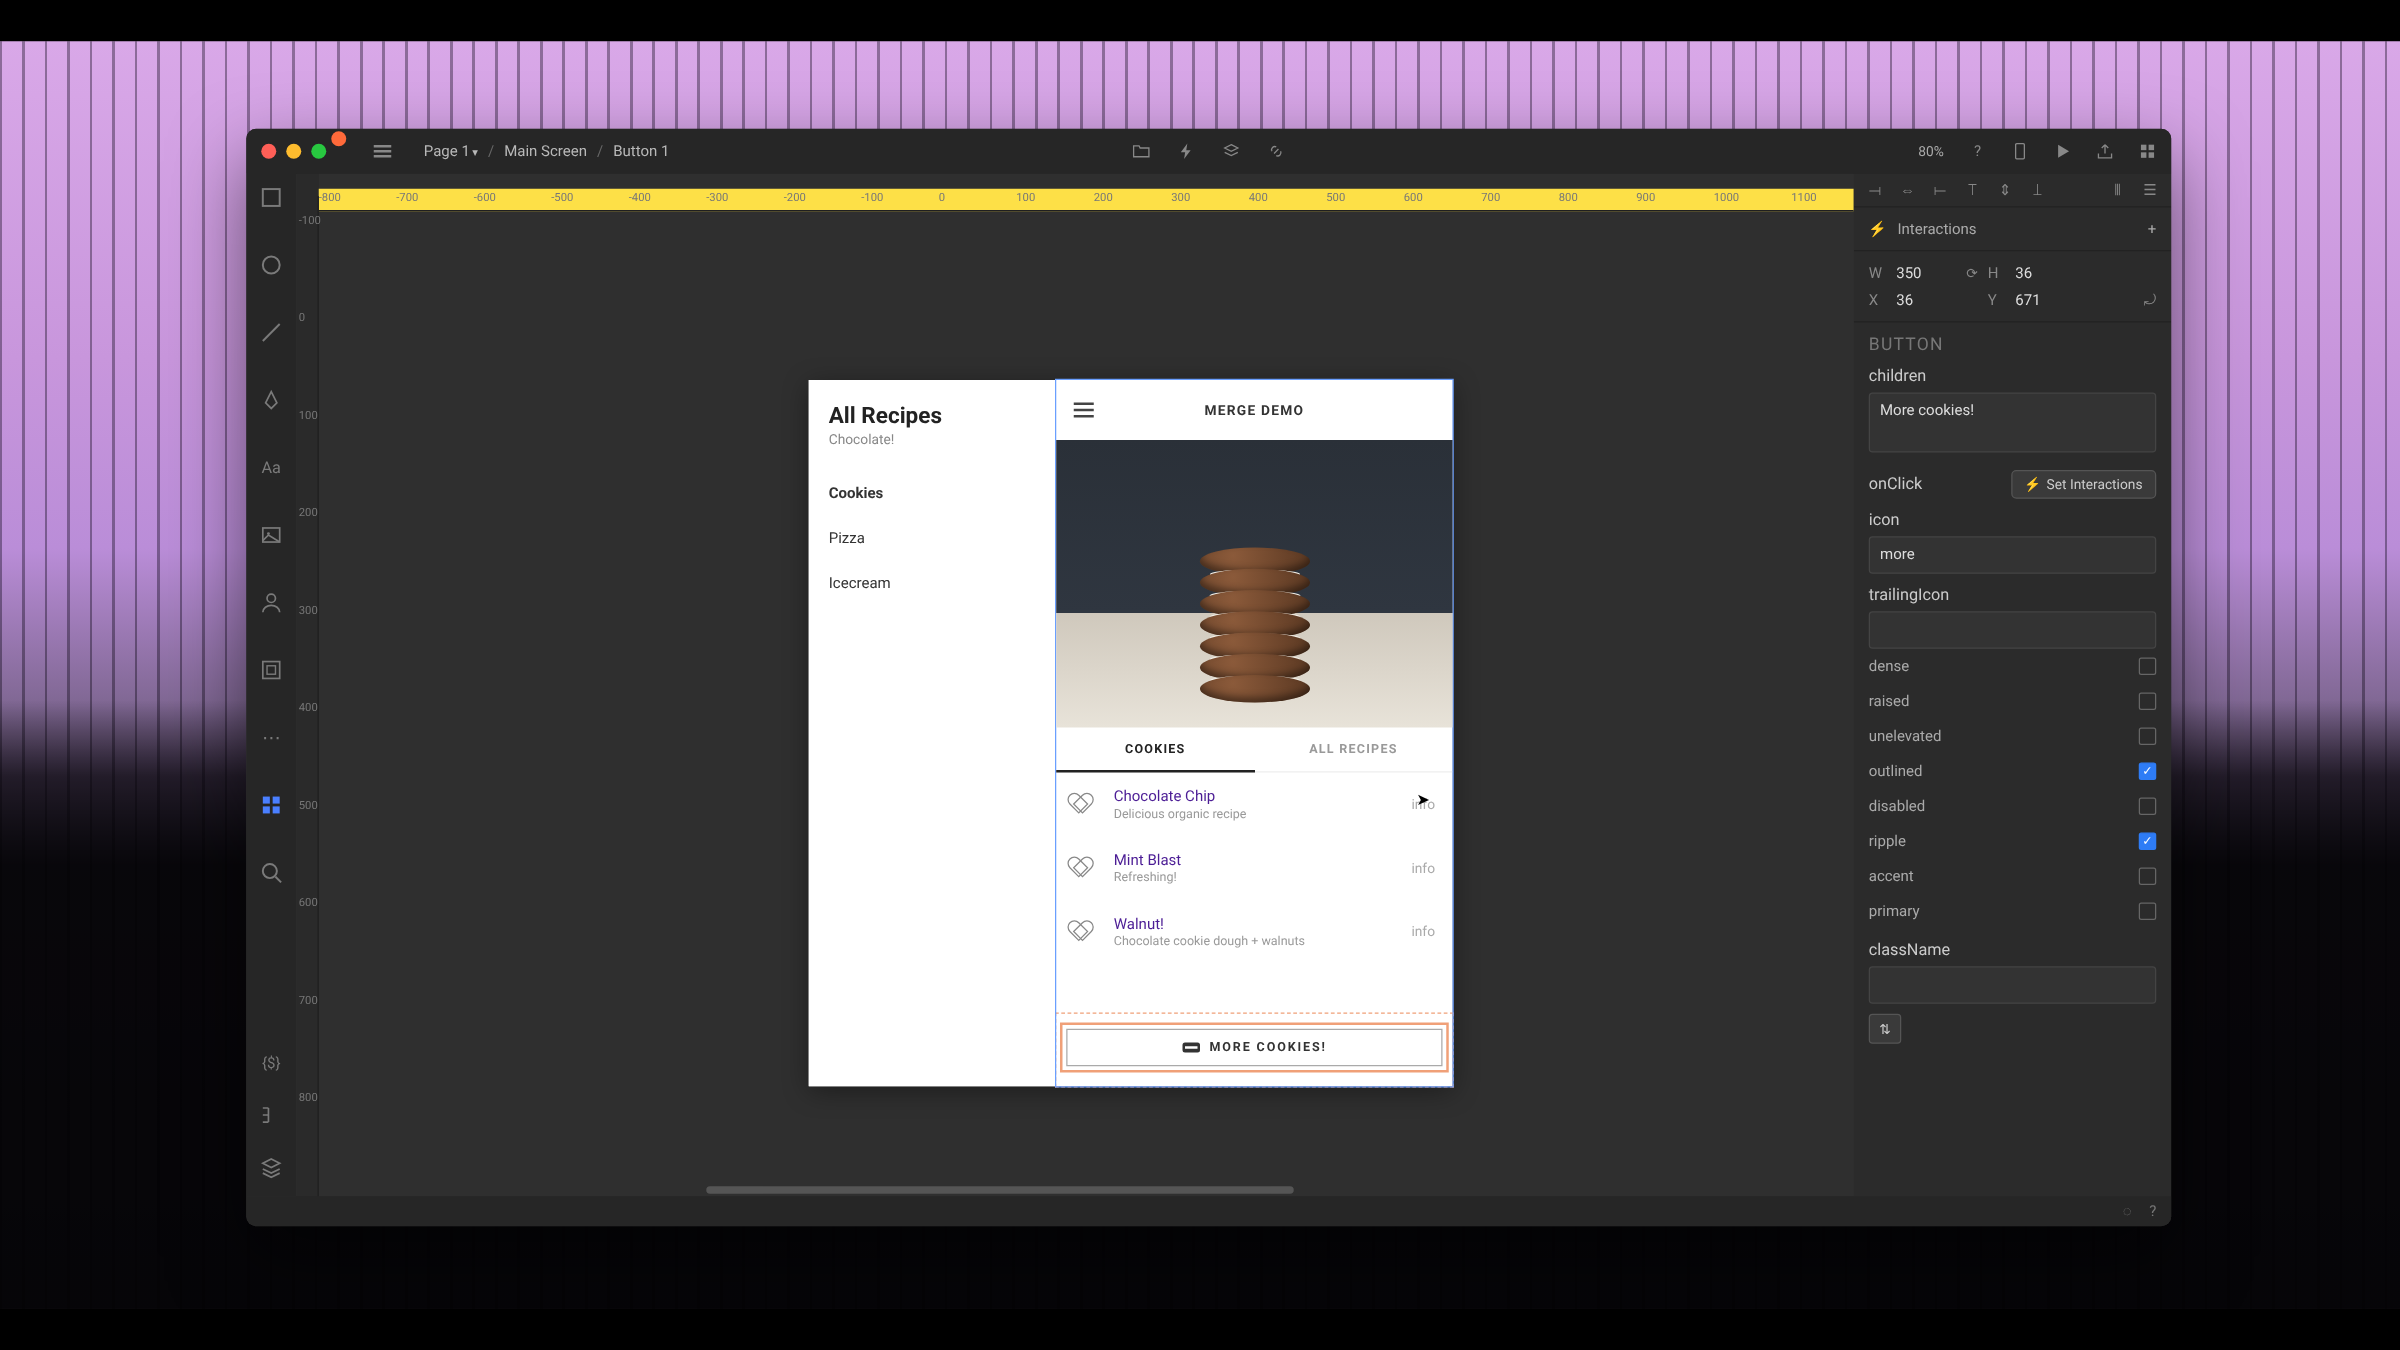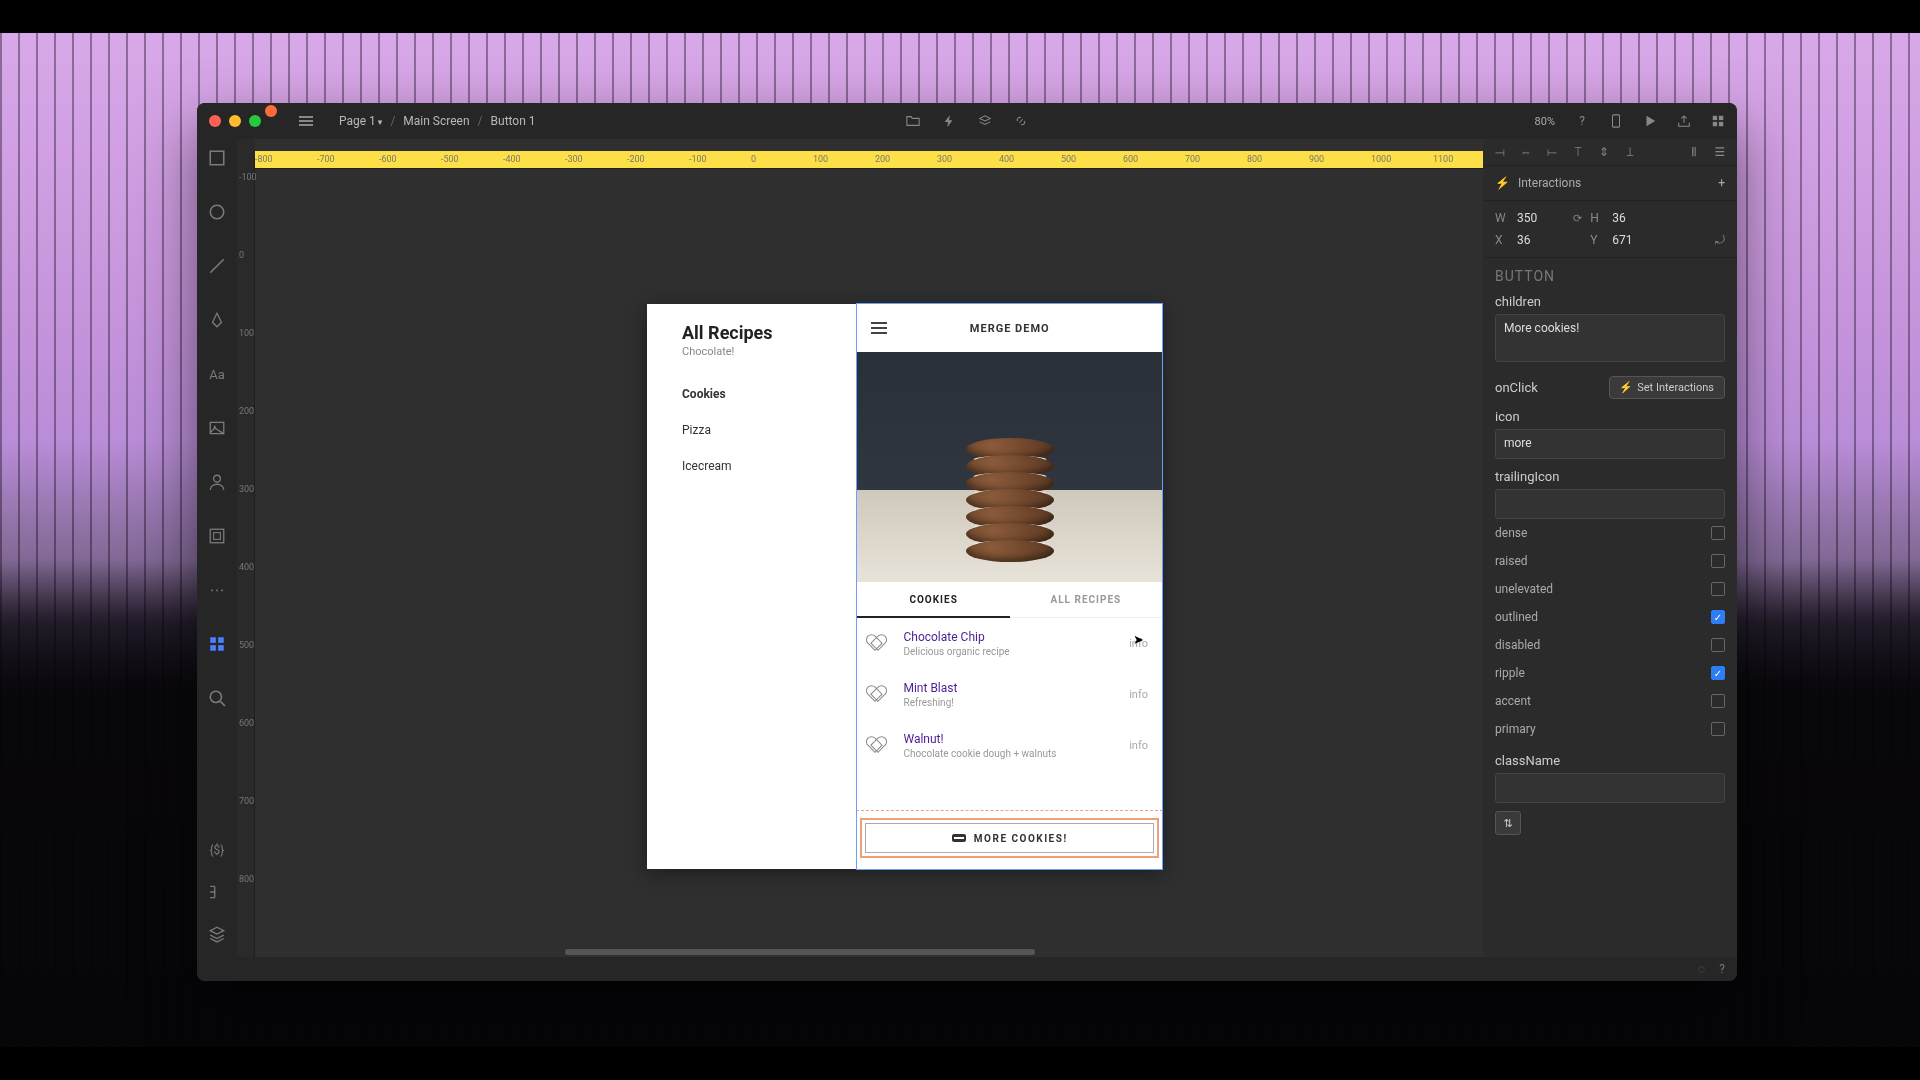--- a/index.html
+++ b/index.html
@@ -63,21 +63,21 @@
 .ruler-h span { position: absolute; top: 3px; }
 .ruler-v { position: absolute; top: 18px; left: 0; width: 18px; bottom: 0; background: #2a2a2a; border-right: 1px solid #1f1f1f; font-size: 9px; color: #777; }
 .ruler-v span { position: absolute; left: 2px; transform: translateY(-50%); }
 .corner { position: absolute; top: 0; left: 0; width: 18px; height: 18px; background: #2a2a2a; }
 
 .hscroll { position: absolute; bottom: 0; left: 18px; right: 0; height: 10px; }
 .hscroll-thumb { position: absolute; height: 6px; top: 2px; left: 310px; width: 470px; background: #555; border-radius: 3px; }
 
 .artboard {
   position: absolute; top: 165px; left: 410px; width: 515px; height: 565px;
-  display: flex; background: #fff; box-shadow: 0 4px 20px rgba(0,0,0,.4); padding-left: 19px;
+  display: flex; background: #fff; box-shadow: 0 4px 20px rgba(0,0,0,.4);
 }
 .sidebar { width: 198px; background: #fff; padding: 18px 16px; }
 .side-title { font-size: 18px; font-weight: 700; color: #222; }
 .side-sub { font-size: 11px; color: #888; margin-top: 2px; }
 .side-list { margin-top: 18px; display: flex; flex-direction: column; }
 .side-item { font-size: 12px; padding: 11px 0; color: #333; }
 .side-item.active { font-weight: 700; }
 
 .screen { width: 317px; background: #fff; outline: 1px solid #6a9fff; display: flex; flex-direction: column; }
 .appbar { height: 48px; display: flex; align-items: center; padding: 0 14px; background: #fff; }

